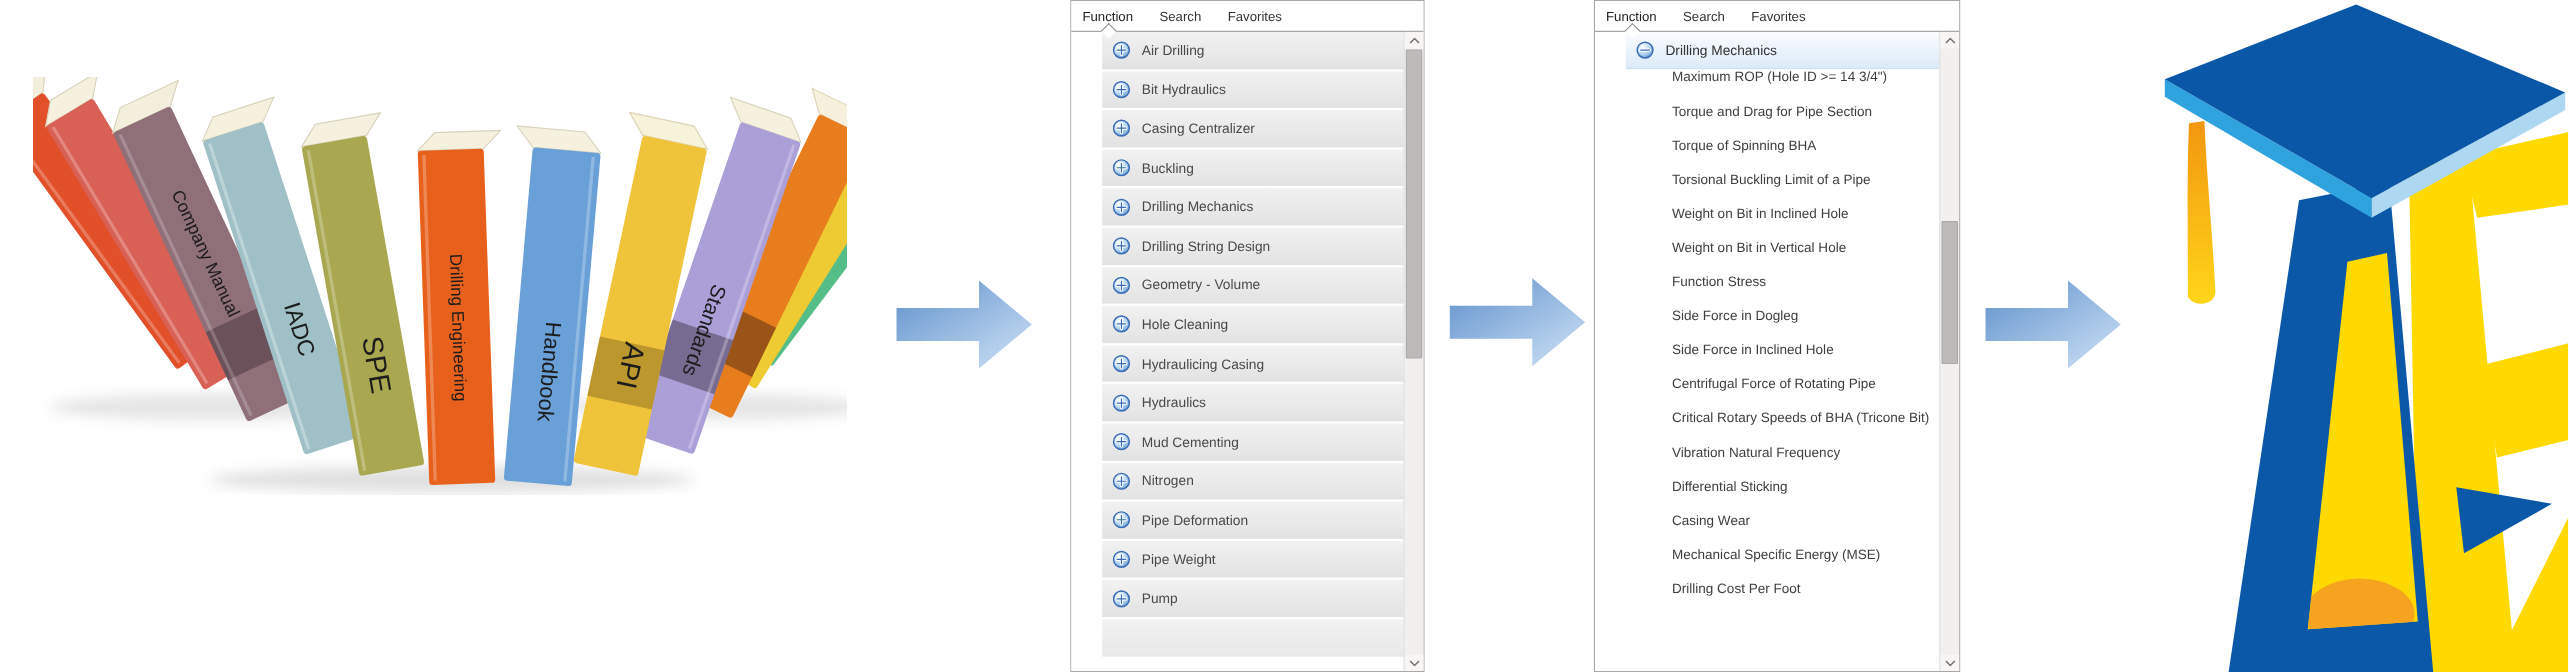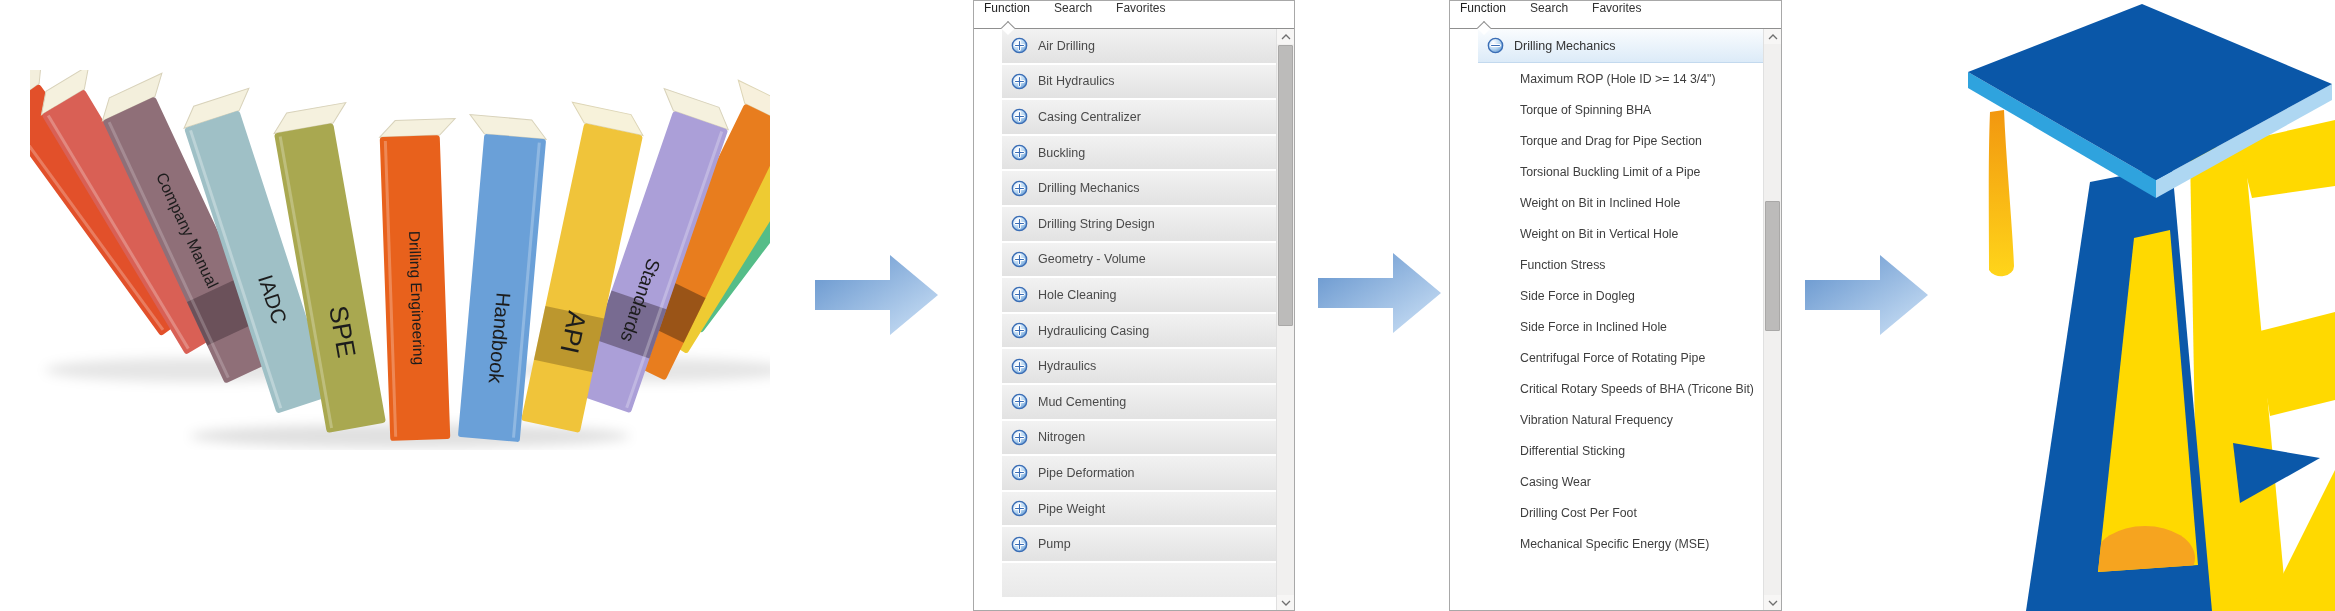--- a/index.html
+++ b/index.html
@@ -5,33 +5,33 @@
   html,body{margin:0;padding:0;background:#fff;}
   #stage{position:relative;width:2335px;height:611px;overflow:hidden;background:#fff;
          font-family:"Liberation Sans",sans-serif;}
   svg{display:block;}
   
   .panel{position:absolute;top:0;height:611px;background:#fff;border:1px solid #a8a8a8;
          box-sizing:border-box;}
   #panel1{left:973px;width:322px;}
   #panel2{left:1449px;width:333px;}
   .tabbar{position:relative;height:27px;border-bottom:1px solid #8f8f8f;display:flex;
-          align-items:flex-start;gap:24px;padding-left:10px;font-size:12px;color:#333;background:#fff;}
+          align-items:center;gap:24px;padding-left:10px;font-size:12px;color:#333;background:#fff;}
   .tab{cursor:default;white-space:nowrap;}
   .tab.active{color:#1f1f1f;}
   .notch{position:absolute;left:29px;top:22px;width:9px;height:9px;background:#fff;
          border-left:1px solid #8f8f8f;border-top:1px solid #8f8f8f;transform:rotate(45deg);z-index:2;}
   .list{position:absolute;left:0;top:28px;right:17px;bottom:0;overflow:hidden;background:#fff;padding-left:28px;}
   .row{height:33.6px;margin-bottom:2px;background:linear-gradient(#f2f2f2,#e2e2e2);
        display:flex;align-items:center;gap:10px;padding-left:9px;font-size:12.5px;color:#4a4a4a;}
   .row.partial{background:linear-gradient(#f2f2f2,#e9e9e9);}
   .ico{width:17px;height:17px;flex:0 0 17px;}
   .selrow{height:33px;background:linear-gradient(#fafcfe,#dcebf8);border-bottom:1px solid #c3d9ee;
           display:flex;align-items:center;gap:10px;padding-left:9px;font-size:12.5px;color:#333;}
-  .subrow{height:31px;display:flex;align-items:center;padding-left:42px;font-size:12.3px;
+  .subrow{height:31px;display:flex;padding-left:42px;font-size:12.3px;
           color:#3e3e3e;background:#fff;white-space:nowrap;}
   
   .sb{position:absolute;right:0;top:28px;bottom:0;width:17px;background:#f1f0ef;
       border-left:1px solid #e0e0e0;}
   .sb-btn{position:absolute;left:0;right:0;height:15px;display:flex;align-items:center;
           justify-content:center;background:#f7f6f5;}
   .sb-btn.up{top:0;} .sb-btn.down{bottom:0;}
   .thumb{position:absolute;left:1px;right:1px;background:#bcbbba;border:1px solid #a9a8a7;
          box-sizing:border-box;border-radius:1px;}
   #p1thumb{top:16px;height:281px;}
@@ -314,26 +314,26 @@
     <div class="selrow">
           <svg class="ico">
             <use href="#icoMinus"></use>
           </svg>
           <span>Drilling Mechanics</span>
         </div>
     <div class="subrow">
           <span>Maximum ROP (Hole ID &gt;= 14 3/4")</span>
         </div>
     <div class="subrow">
+          <span>Torque and Drag for Pipe Section</span>
+        </div>
+    <div class="subrow">
           <span>Torque of Spinning BHA</span>
         </div>
     <div class="subrow">
-          <span>Torque and Drag for Pipe Section</span>
-        </div>
-    <div class="subrow">
           <span>Torsional Buckling Limit of a Pipe</span>
         </div>
     <div class="subrow">
           <span>Weight on Bit in Inclined Hole</span>
         </div>
     <div class="subrow">
           <span>Weight on Bit in Vertical Hole</span>
         </div>
     <div class="subrow">
           <span>Function Stress</span>
@@ -353,24 +353,24 @@
     <div class="subrow">
           <span>Vibration Natural Frequency</span>
         </div>
     <div class="subrow">
           <span>Differential Sticking</span>
         </div>
     <div class="subrow">
           <span>Casing Wear</span>
         </div>
     <div class="subrow">
+          <span>Mechanical Specific Energy (MSE)</span>
+        </div>
+    <div class="subrow">
           <span>Drilling Cost Per Foot</span>
-        </div>
-    <div class="subrow">
-          <span>Mechanical Specific Energy (MSE)</span>
         </div>
   </div>
   <div class="sb">
     <div class="sb-btn up">
           <svg width="10" height="6">
             <use href="#chevU"></use>
           </svg>
         </div>
     <div class="thumb" id="p2thumb"></div>
     <div class="sb-btn down">

